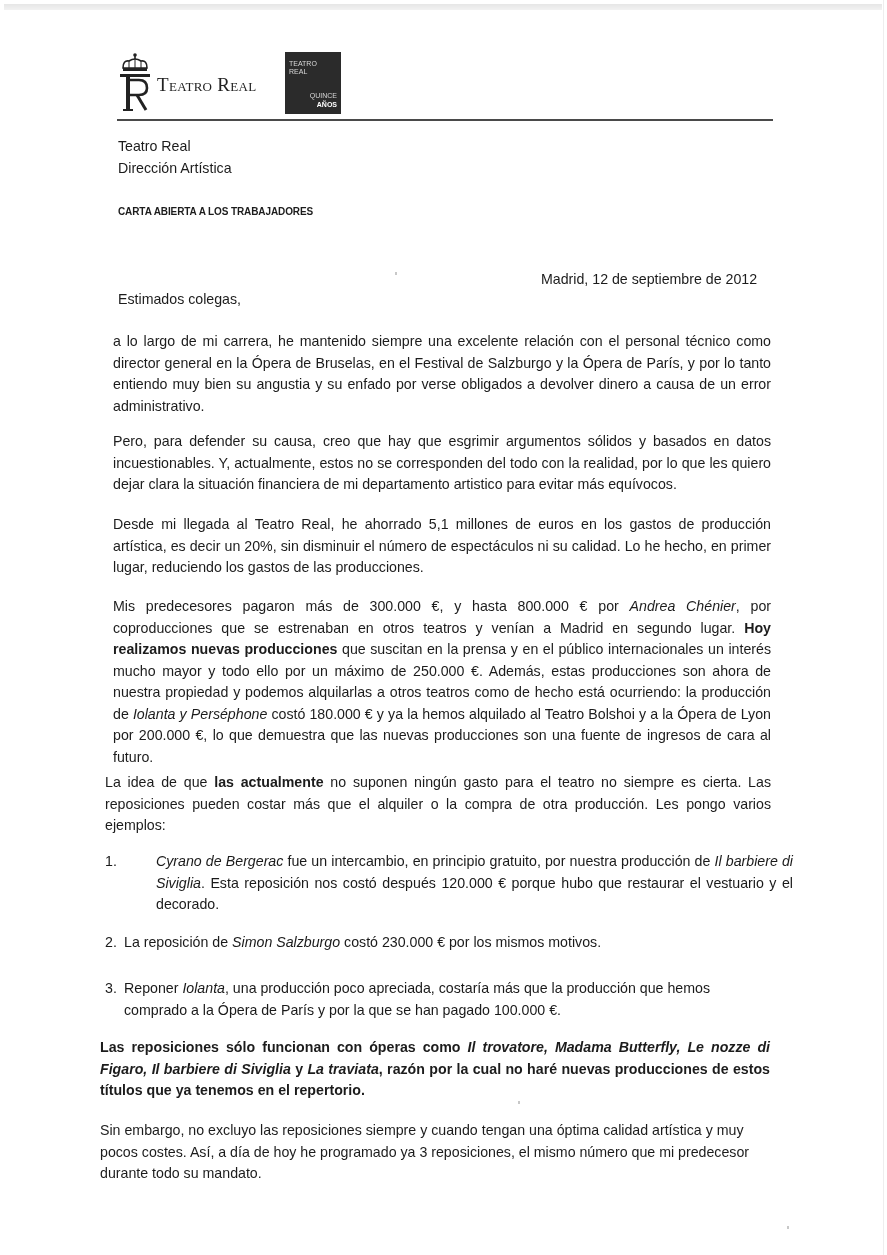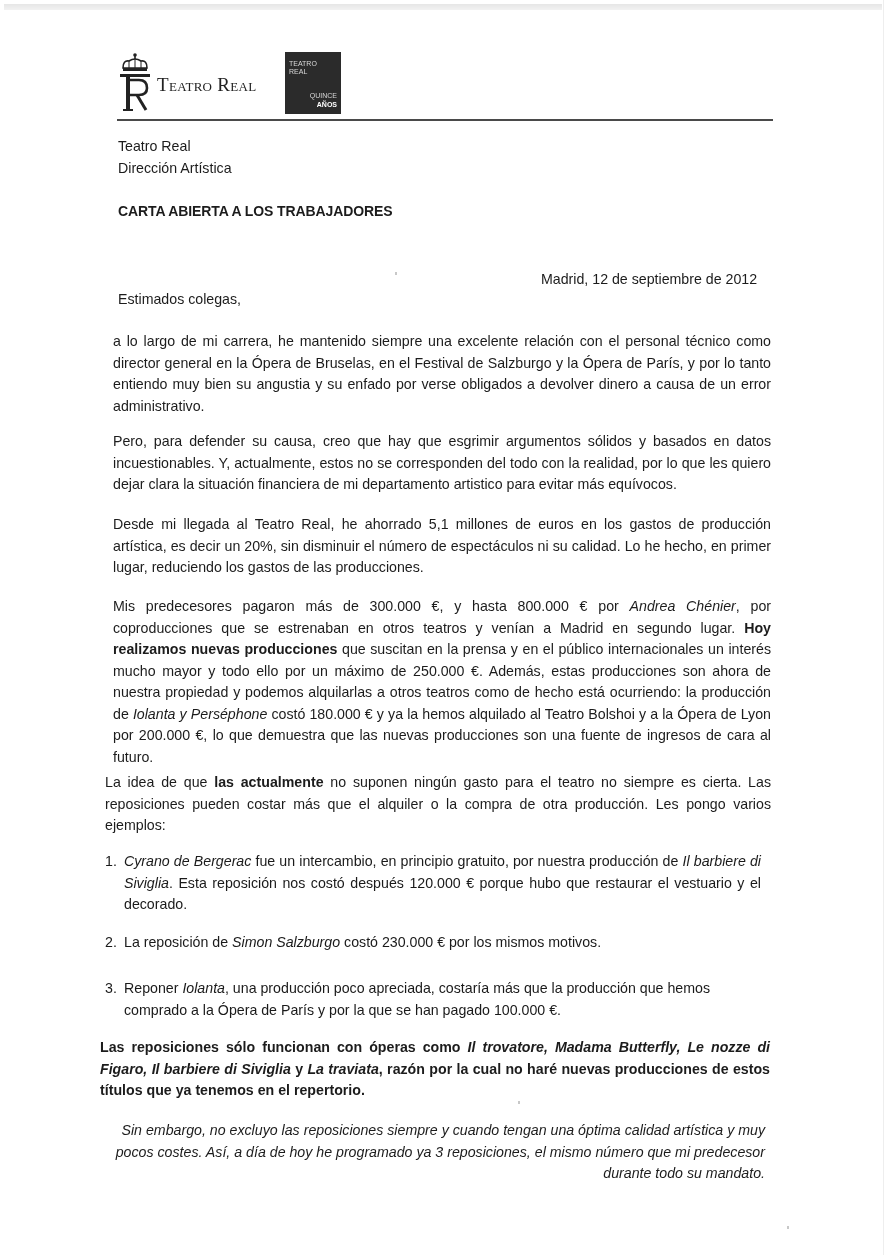--- a/index.html
+++ b/index.html
@@ -33,25 +33,25 @@
   .badge .b2 { position: absolute; left: 4px; top: 16px; }
   .badge .b3 { position: absolute; right: 4px; top: 40px; }
   .badge .b4 { position: absolute; right: 4px; top: 49px; color: #ffffff; font-weight: bold; }
   .header-rule {
     position: absolute; left: 117px; top: 119px; width: 656px; height: 2px; background: #4a4a4a;
   }
 
   .doc { position: absolute; left: 0; top: 0; width: 887px; }
   .t { position: absolute; font-size: 14.2px; line-height: 21.5px; color: #1c1c1c; }
   .sender { left: 118px; top: 136px; }
-  .title { left: 118px; top: 201px; font-weight: bold; font-size: 14px; letter-spacing: -0.1px; }
+  .title { left: 118px; top: 201px; font-weight: bold; font-size: 10px; letter-spacing: -0.1px; }
   .date { left: 541px; top: 269px; }
   .greeting { left: 118px; top: 289px; }
   .para { left: 113px; width: 658px; text-align: justify; }
-  .para.left { text-align: right; font-style: italic; }
+  .para.left { text-align: left; }
   .p1 { top: 331px; }
   .p2 { top: 431px; }
   .p3 { top: 514px; }
   .p4 { top: 596px; }
   .p5 { top: 772px; left: 105px; width: 666px; }
   .list { position: absolute; left: 105px; width: 656px; margin: 0; padding: 0; list-style: none; }
   .li { position: absolute; left: 0; width: 656px; font-size: 14.2px; line-height: 21.5px; }
   .li .num { position: absolute; left: 0; top: 0; }
   .li .body { position: absolute; left: 19px; top: 0; width: 637px; }
   .li1 { top: 851px; }
@@ -115,21 +115,21 @@
 
   <div class="t para p3">Desde mi llegada al Teatro Real, he ahorrado 5,1 millones de euros en los gastos de producción artística, es decir un 20%, sin disminuir el número de espectáculos ni su calidad. Lo he hecho, en primer lugar, reduciendo los gastos de las producciones.</div>
 
   <div class="t para p4"><span>Mis predecesores pagaron más de 300.000 €, y hasta 800.000 € por </span><i>Andrea Chénier</i><span>, por coproducciones que se estrenaban en otros teatros y venían a Madrid en segundo lugar. </span><b>Hoy realizamos nuevas producciones</b><span> que suscitan en la prensa y en el público internacionales un interés mucho mayor y todo ello por un máximo de 250.000 €. Además, estas producciones son ahora de nuestra propiedad y podemos alquilarlas a otros teatros como de hecho está ocurriendo:  la producción de </span><i>Iolanta y Perséphone</i><span> costó 180.000 € y ya la hemos alquilado al Teatro Bolshoi y a la Ópera de Lyon por 200.000 €, lo que demuestra que las nuevas producciones son una fuente de ingresos de cara al futuro.</span></div>
 
   <div class="t para p5"><span>La idea de que </span><b>las actualmente</b><span> no suponen ningún gasto para el teatro no siempre es cierta. Las reposiciones pueden costar más que el alquiler o la compra de otra producción. Les pongo varios ejemplos:</span></div>
 
   <div class="list">
     <div class="li li1">
       <span class="num">1.</span>
-      <div class="body" style="text-align: justify;"><i>Cyrano de Bergerac</i><span> fue un intercambio, en principio gratuito, por  nuestra producción de </span><i>Il barbiere di Siviglia</i><span>. Esta reposición nos costó   después 120.000 € porque hubo que restaurar el vestuario y el decorado.</span></div>
+      <div class="body" style="text-align: justify; margin-left: 32px;"><i>Cyrano de Bergerac</i><span> fue un intercambio, en principio gratuito, por  nuestra producción de </span><i>Il barbiere di Siviglia</i><span>. Esta reposición nos costó   después 120.000 € porque hubo que restaurar el vestuario y el decorado.</span></div>
     </div>
     <div class="li li2">
       <span class="num">2.</span>
       <div class="body"><span>La reposición de </span><i>Simon Salzburgo</i><span> costó 230.000 € por los mismos motivos.</span></div>
     </div>
     <div class="li li3">
       <span class="num">3.</span>
       <div class="body"><span>Reponer </span><i>Iolanta</i><span>, una producción poco apreciada, costaría más que la producción que hemos comprado a la Ópera de París y por la que se han pagado 100.000 €.</span></div>
     </div>
   </div>

